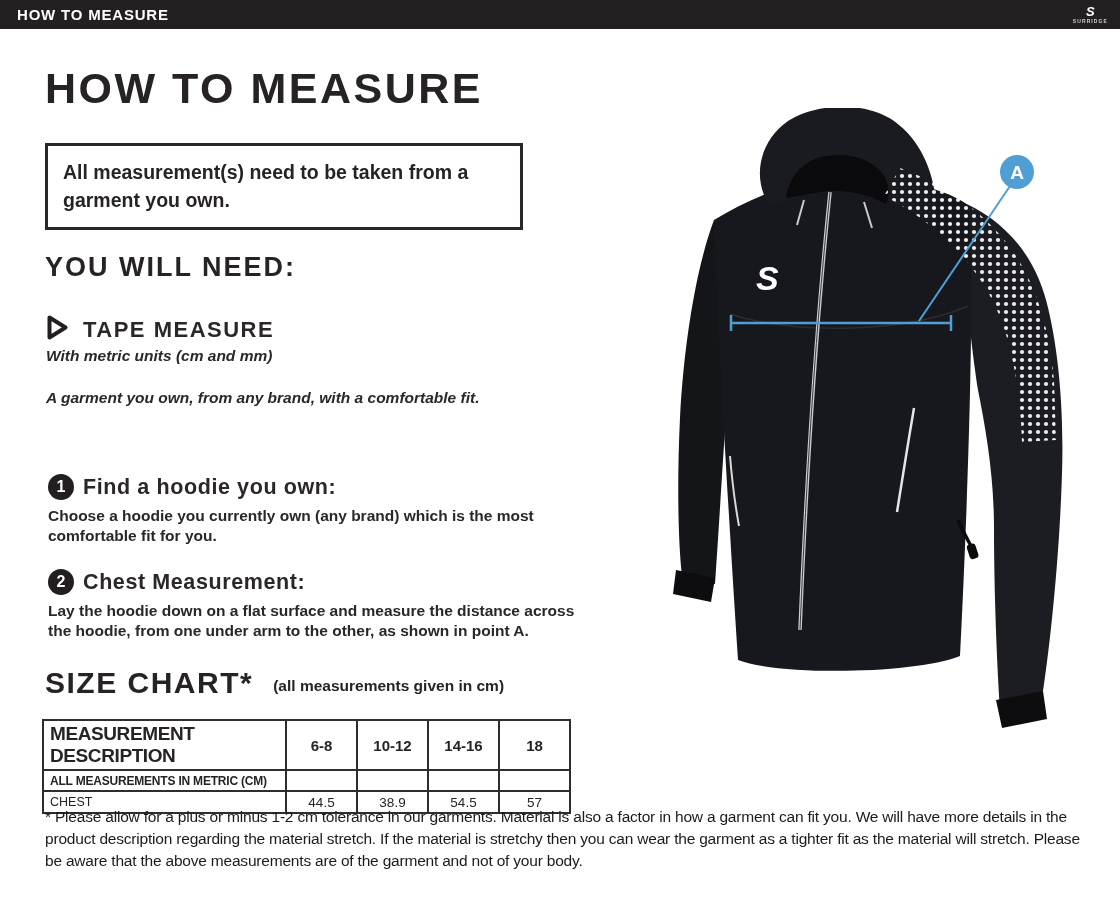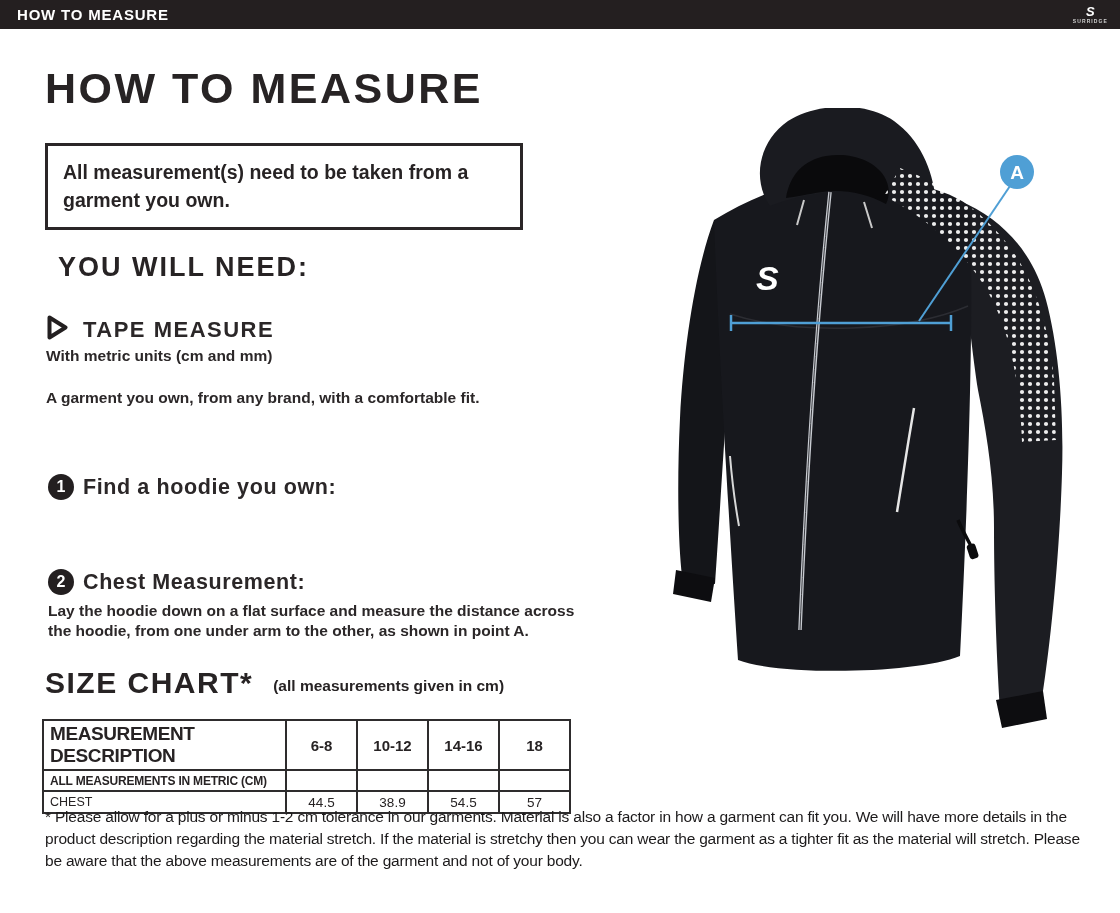--- a/index.html
+++ b/index.html
@@ -13,27 +13,27 @@
   .brand-s { color:#ffffff; font-size:13px; font-weight:bold; font-style:italic; letter-spacing:0; }
   .brand-name { color:#cfcfcf; font-size:5px; font-weight:bold; letter-spacing:1.1px; margin-top:1px; }
 
   
   .main-title { position:absolute; left:45px; top:64px; font-size:43px; font-weight:800; letter-spacing:2.5px; color:#272324; }
 
   
   .notice-box { position:absolute; left:45px; top:143px; width:478px; border:3px solid #2a2627; padding:13px 15px; font-size:19.5px; font-weight:bold; line-height:1.42; color:#272324; }
 
   
-  .need-heading { position:absolute; left:45px; top:252px; font-size:27px; font-weight:800; letter-spacing:2px;margin-left:13px; }
+  .need-heading { position:absolute; left:45px; top:252px; font-size:27px; font-weight:800; letter-spacing:2px; }
   .need-item { position:absolute; left:46px; width:560px; }
   .need-item.n1 { top:315px; }
   .need-item.n2 { top:386px; }
   .need-row { display:flex; align-items:center; gap:14px; }
   .need-title { font-size:22px; font-weight:bold; letter-spacing:1.5px; color:#2b2728; }
-  .need-sub { font-size:15.5px; font-weight:bold; margin-top:3px; color:#2b2728; }
+  .need-sub { font-size:15.5px; font-weight:bold; margin-top:3px; color:#2b2728;font-style:italic; }
 
   
   .step { position:absolute; left:48px; width:560px; }
   .step.s1 { top:474px; }
   .step.s2 { top:569px; }
   .step-row { display:flex; align-items:center; gap:9px; }
   .step-num { width:26px; height:26px; border-radius:50%; background:#231f20; color:#fff; font-size:16px; font-weight:800; display:flex; align-items:center; justify-content:center; flex:0 0 26px; }
   .step-title { font-size:21.5px; font-weight:bold; letter-spacing:.6px; color:#2b2728; }
   .step-desc { font-size:15.5px; font-weight:bold; line-height:1.32; margin-top:6px; width:545px; color:#2b2728; }
 
@@ -93,20 +93,21 @@
 
   <div class="need-item n2">
     <div class="need-sub">A garment you own, from any brand, with a comfortable fit.</div>
   </div>
 
   <div class="step s1">
     <div class="step-row">
       <span class="step-num">1</span>
       <span class="step-title">Find a hoodie you own:</span>
     </div>
+    <div class="step-desc">Choose a hoodie you currently own (any brand) which is the most comfortable fit for you.</div>
   </div>
 
   <div class="step s2">
     <div class="step-row">
       <span class="step-num">2</span>
       <span class="step-title">Chest Measurement:</span>
     </div>
     <div class="step-desc">Lay the hoodie down on a flat surface and measure the distance across the hoodie, from one under arm to the other, as shown in point A.</div>
   </div>
 

